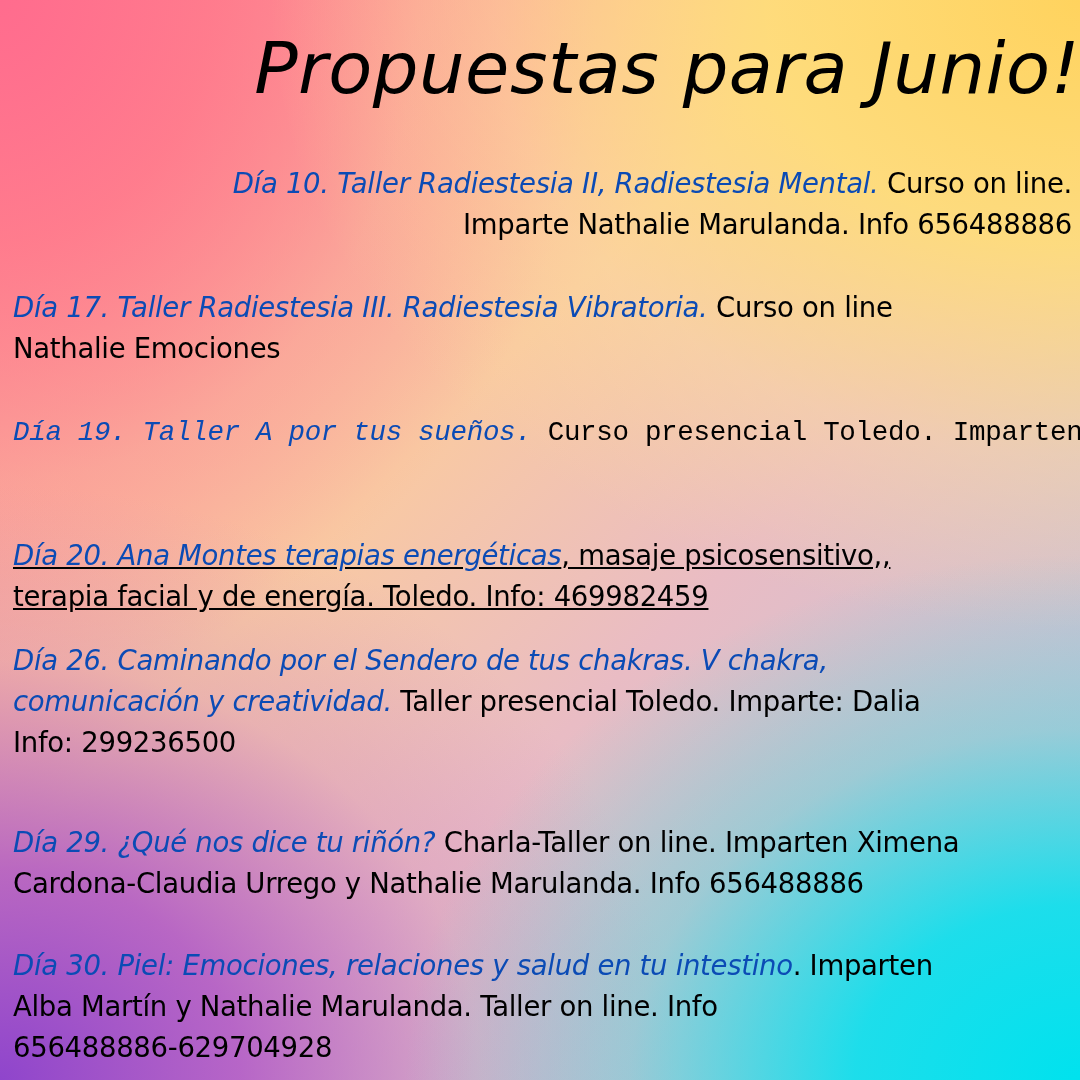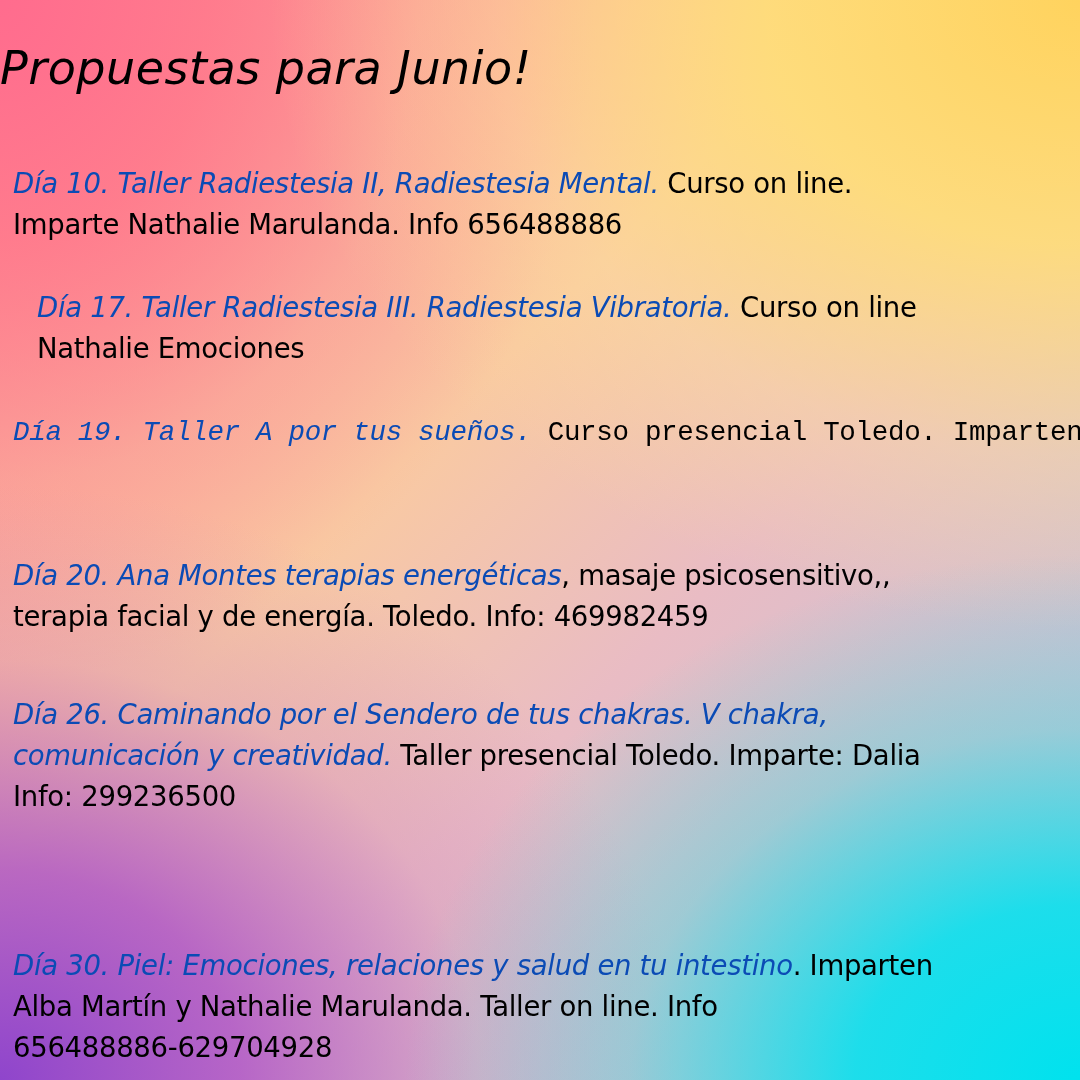--- a/index.html
+++ b/index.html
@@ -25,25 +25,25 @@
     }
     .content {
       position: absolute;
       inset: 0;
     }
     .title {
       position: absolute;
       left: 0;
       right: 0;
       top: 26px;
-      text-align: left;
+      text-align: right;
       font-family: "DejaVu Sans", sans-serif;
       font-style: italic;
       font-weight: normal;
-      font-size: 46px;
+      font-size: 72px;
       line-height: 84px;
       color: #000000;
       letter-spacing: 0.5px;
     }
     .event {
       position: absolute;
       left: 13px;
       right: 8px;
       font-size: 27.5px;
       line-height: 41px;
@@ -60,44 +60,48 @@
     }
   </style>
 </head>
 <body>
 
 <div class="bg"></div>
 
 <div class="content">
   <h1 class="title" style="margin:0;">Propuestas para Junio!</h1>
 
-  <div class="event" style="top:163px;">
+  <div class="event" style="top:163px;text-align:right;">
     <span class="line"><span class="hl">Día 10. Taller Radiestesia II, Radiestesia Mental.</span><span> Curso on line.</span></span>
     <span class="line"><span class="hl"></span><span>Imparte Nathalie Marulanda. Info 656488886</span></span>
   </div>
 
-  <div class="event" style="top:287px;margin-left:24px;">
+  <div class="event" style="top:287px;">
     <span class="line"><span class="hl">Día 17. Taller Radiestesia III. Radiestesia Vibratoria.</span><span> Curso on line</span></span>
     <span class="line"><span class="hl"></span><span>Nathalie Emociones</span></span>
   </div>
 
   <div class="event" style="top:412px;font-family:Liberation Mono, monospace;">
     <span class="line"><span class="hl">Día 19. Taller A por tus sueños.</span><span> Curso presencial Toledo. Imparten</span></span>
   </div>
 
-  <div class="event" style="top:555px;">
+  <div class="event" style="top:535px;text-decoration:underline;">
     <span class="line"><span class="hl">Día 20. Ana Montes terapias energéticas</span><span>, masaje psicosensitivo,,</span></span>
     <span class="line"><span class="hl"></span><span>terapia facial y de energía. Toledo. Info: 469982459</span></span>
   </div>
 
-  <div class="event" style="top:694px;">
+  <div class="event" style="top:640px;">
     <span class="line"><span class="hl">Día 26. Caminando por el Sendero de tus chakras. V chakra,</span><span></span></span>
     <span class="line"><span class="hl">comunicación y creatividad.</span><span> Taller presencial Toledo. Imparte: Dalia</span></span>
     <span class="line"><span class="hl"></span><span>Info: 299236500</span></span>
   </div>
 
+  <div class="event" style="top:822px;">
+    <span class="line"><span class="hl">Día 29. ¿Qué nos dice tu riñón?</span><span> Charla-Taller on line. Imparten Ximena</span></span>
+    <span class="line"><span class="hl"></span><span>Cardona-Claudia Urrego y Nathalie Marulanda. Info 656488886</span></span>
+  </div>
 
   <div class="event" style="top:945px;">
     <span class="line"><span class="hl">Día 30. Piel: Emociones, relaciones y salud en tu intestino</span><span>. Imparten</span></span>
     <span class="line"><span class="hl"></span><span>Alba Martín y Nathalie Marulanda. Taller on line. Info</span></span>
     <span class="line"><span class="hl"></span><span>656488886-629704928</span></span>
   </div>
 </div>
 
 </body></html>

